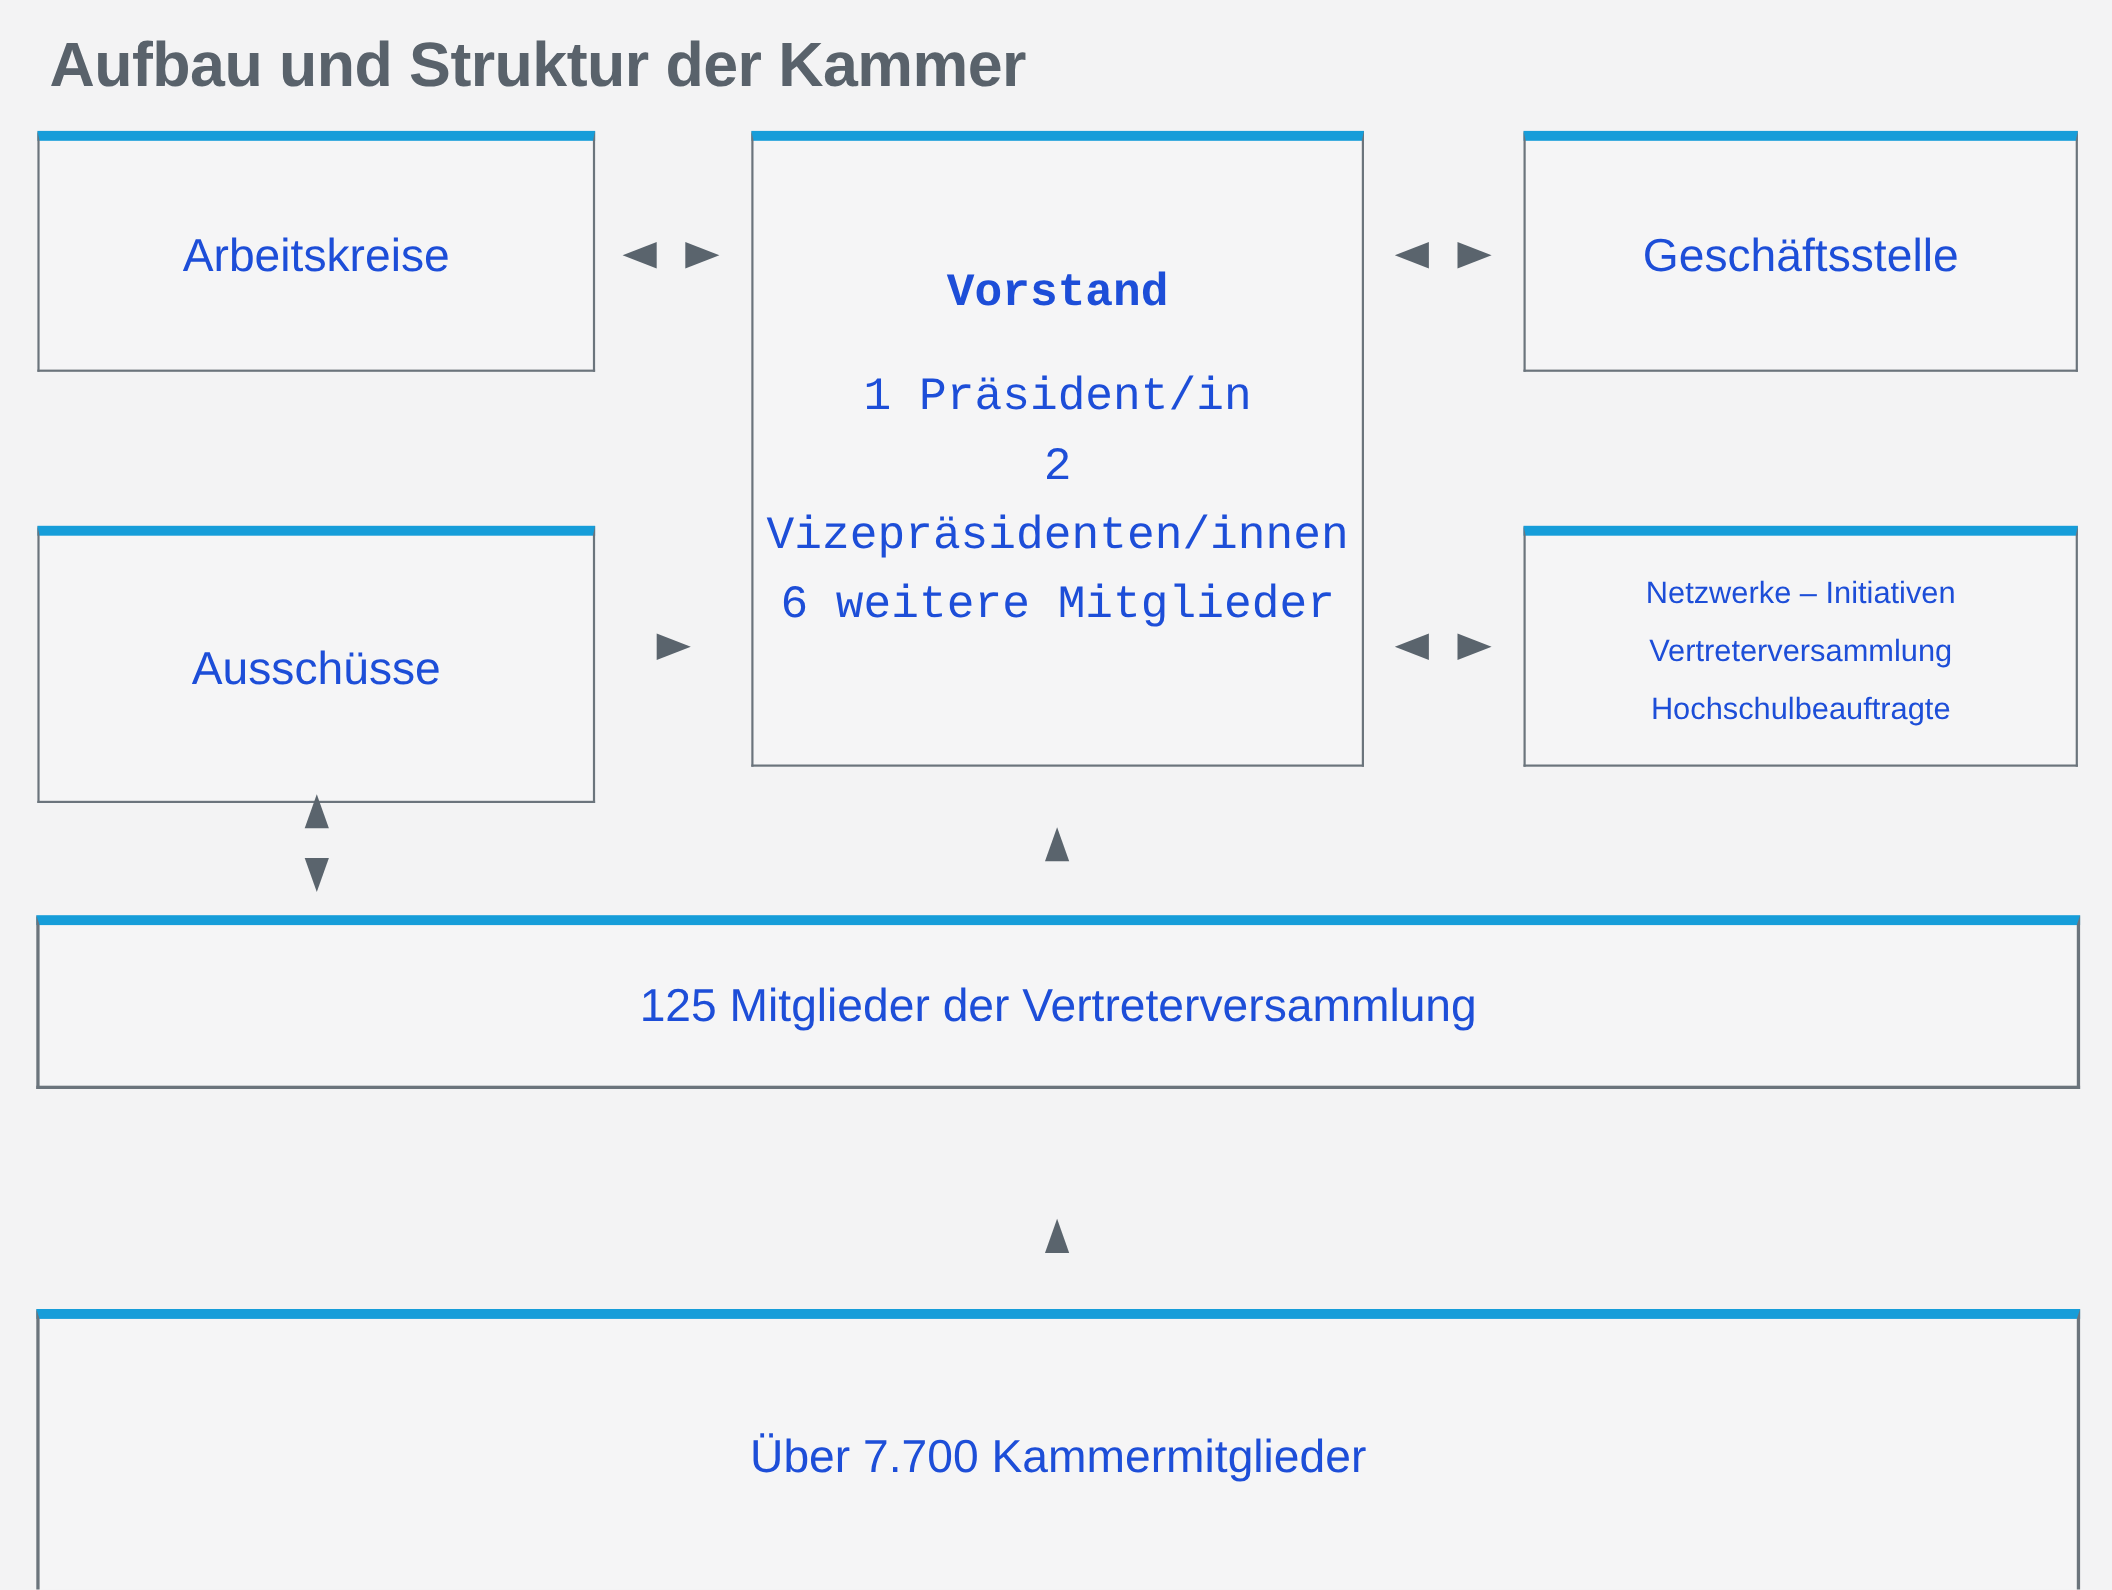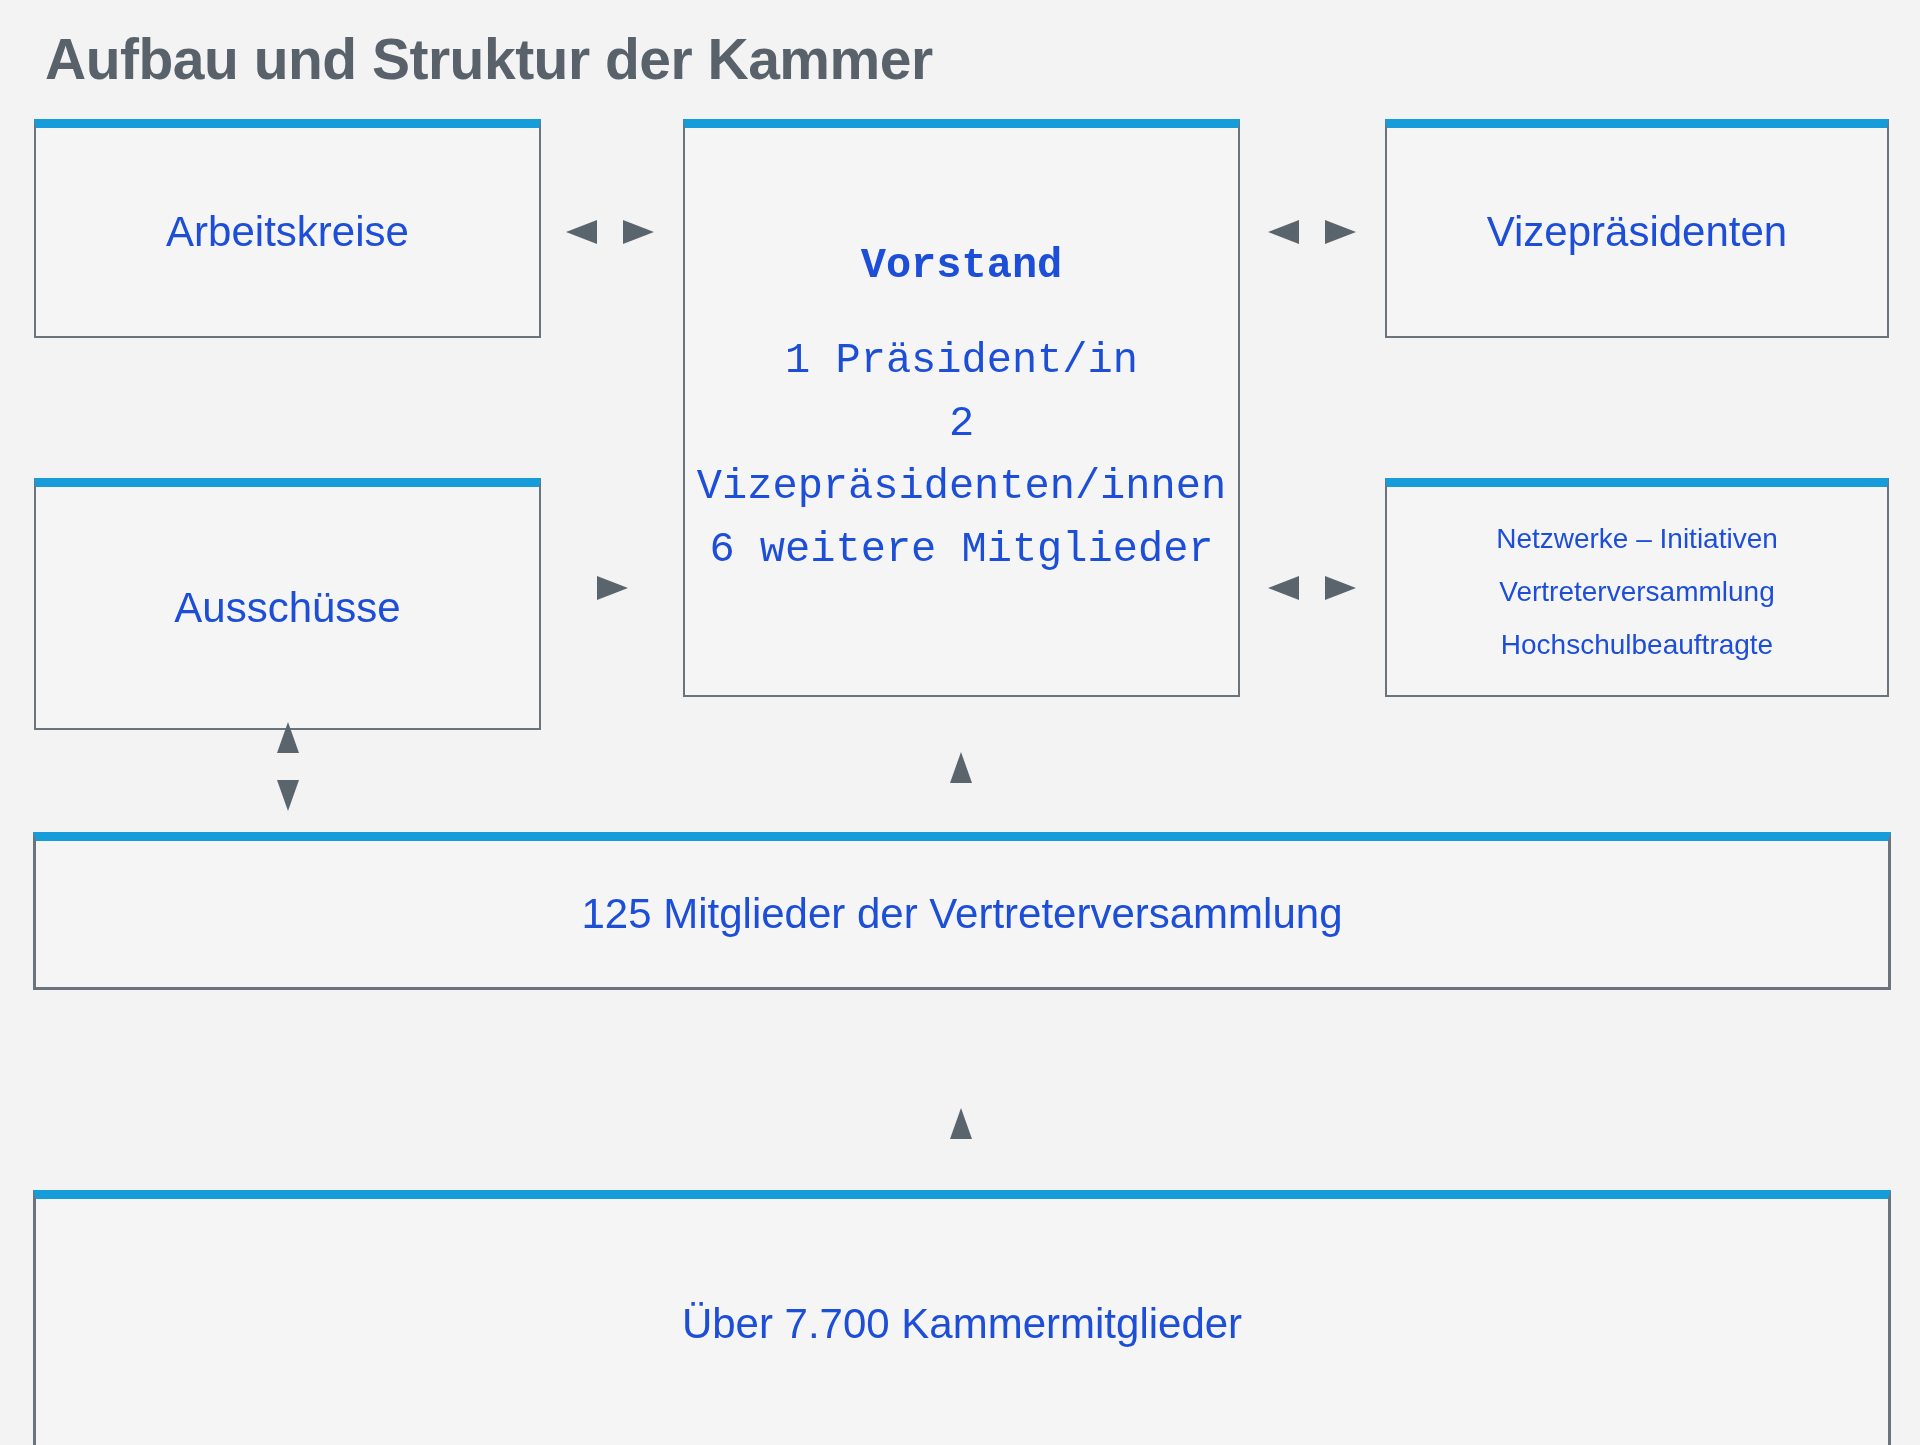--- a/index.html
+++ b/index.html
@@ -87,21 +87,21 @@
   <div class="box box-vorstand">
     <div class="vorstand-title">Vorstand</div>
     <div class="vorstand-lines">
       <div>1 Präsident/in</div>
       <div>2 Vizepräsidenten/innen</div>
       <div>6 weitere Mitglieder</div>
     </div>
   </div>
 
   <div class="box box-geschaeftsstelle">
-    <span>Vizepräsidenten</span>
+    <span>Geschäftsstelle</span>
   </div>
 
   <div class="box box-ausschuesse">
     <span>Ausschüsse</span>
   </div>
 
   <div class="box box-netzwerke">
     <div class="netzwerke-lines">
       <div>Netzwerke – Initiativen</div>
       <div>Vertreterversammlung</div>

